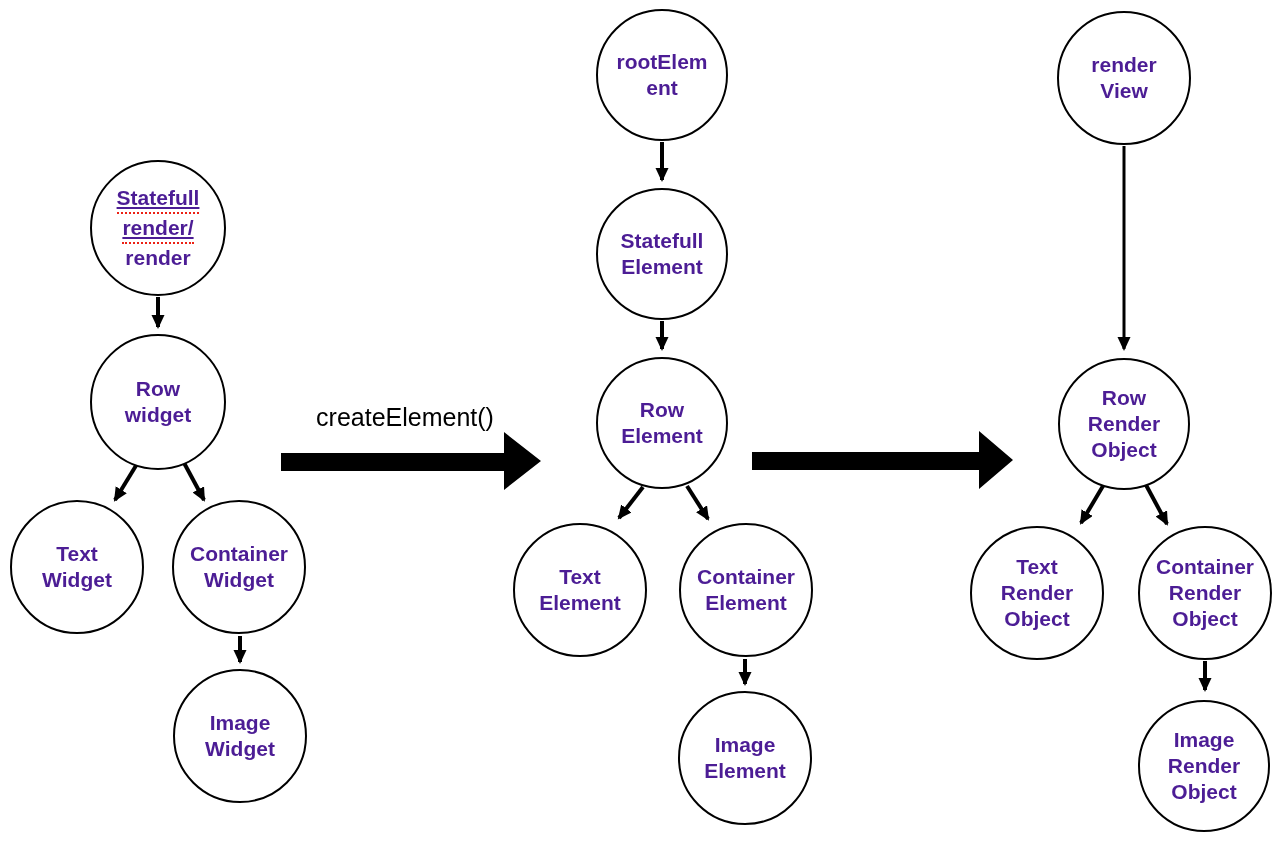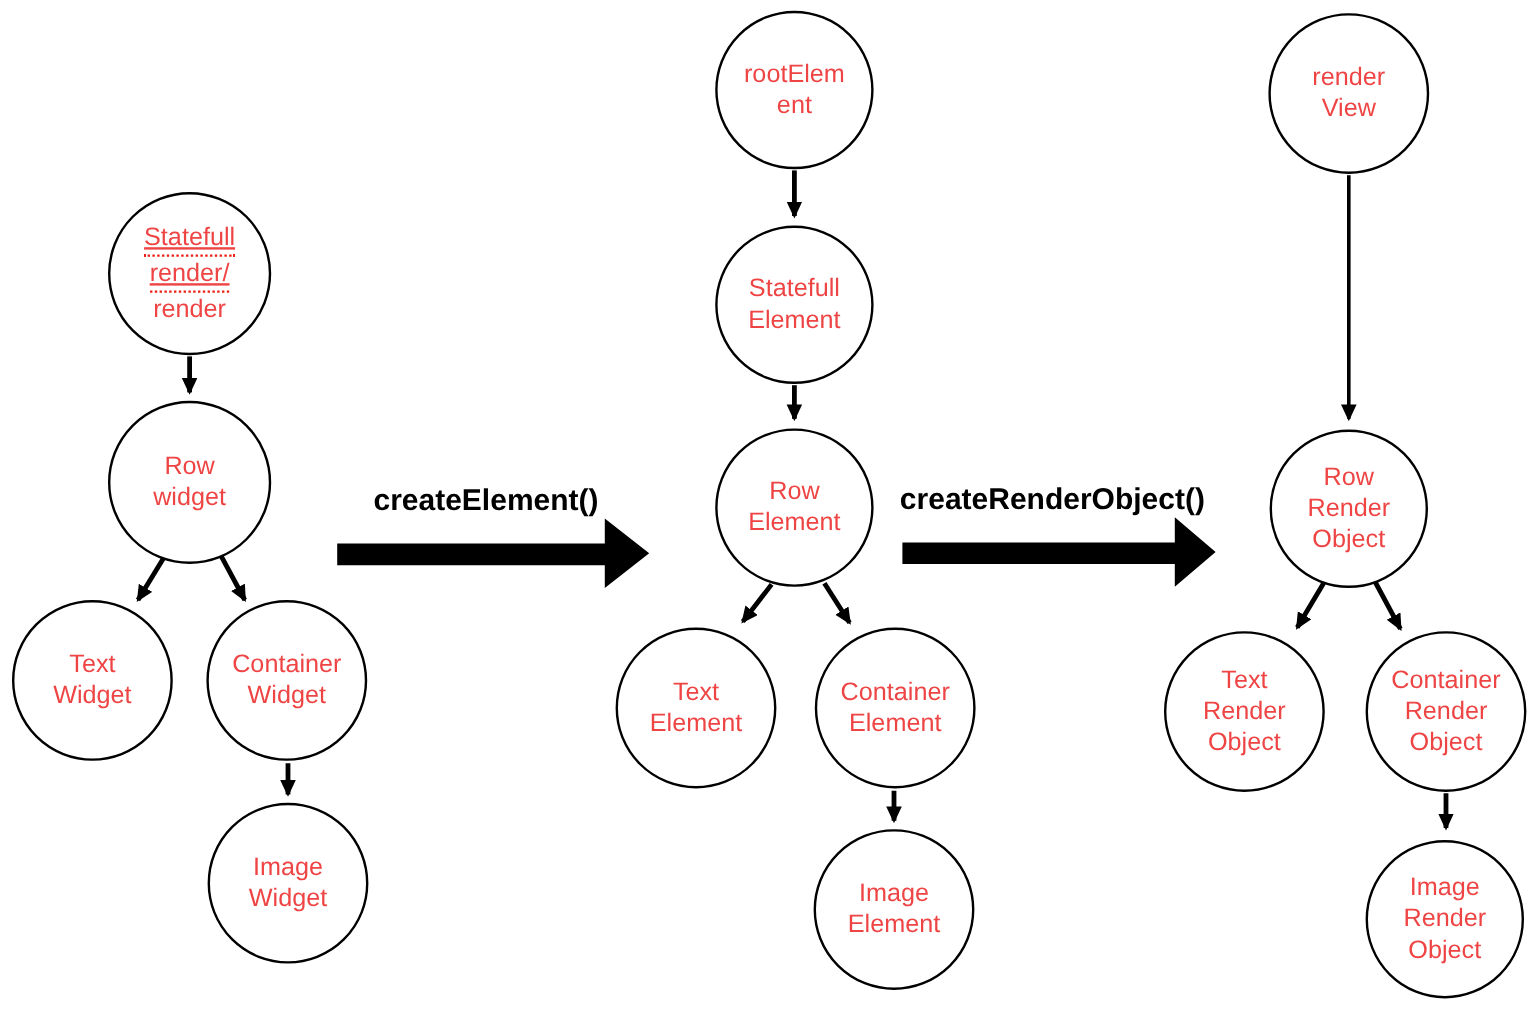--- a/index.html
+++ b/index.html
@@ -21,43 +21,43 @@
     position: absolute;
     border: 2px solid #000000;
     border-radius: 50%;
     background: #ffffff;
     box-sizing: border-box;
     display: flex;
     align-items: center;
     justify-content: center;
   }
   .node-label {
-    font-weight: normal;
+    font-weight: bold;
     font-size: 21px;
     line-height: 26px;
-    color: #ef4444;
+    color: #4c1d95;
     text-align: center;
     white-space: pre-line;
     display: flex;
     flex-direction: column;
     align-items: center;
   }
   .node-label .line { display: block; }
   .line.misspelled {
     text-decoration: underline;
     text-decoration-thickness: 1.5px;
     text-underline-offset: 2px;
     border-bottom: 2.5px dotted #ec2115;
     padding-bottom: 1px;
     margin-bottom: 1px;
   }
   .transition-label {
     position: absolute;
     font-size: 25px;
-    font-weight: bold;
+    font-weight: normal;
     color: #000000;
     text-align: center;
   }
 </style>
 </head>
 <body>
 
 <div id="canvas">
 
   <svg id="edges" width="1280" height="847" viewBox="0 0 1280 847">
@@ -81,21 +81,20 @@
     <line x1="1124" y1="146" x2="1124" y2="349" stroke="#000" stroke-width="3" marker-end="url(#ah)"></line>
     <line x1="1103" y1="486" x2="1081" y2="523" stroke="#000" stroke-width="4" marker-end="url(#ah)"></line>
     <line x1="1146" y1="485" x2="1167" y2="524" stroke="#000" stroke-width="4" marker-end="url(#ah)"></line>
     <line x1="1205" y1="661" x2="1205" y2="690" stroke="#000" stroke-width="4" marker-end="url(#ah)"></line>
 
     <polygon points="281,453 504,453 504,432 541,461 504,490 504,471 281,471" fill="#000000"></polygon>
     <polygon points="752,452 979,452 979,431 1013,460 979,489 979,470 752,470" fill="#000000"></polygon>
   </svg>
 
   <div class="transition-label" style="left:295px; top:403px; width:220px;">createElement()</div>
-  <div class="transition-label" style="left:737px; top:402px; width:280px;">createRenderObject()</div>
 
   <div class="node" style="left:90px; top:160px; width:136px; height:136px;">
     <div class="node-label">
       <span class="line misspelled">Statefull</span>
       <span class="line misspelled">render/</span>
       <span class="line">render</span>
     </div>
   </div>
   <div class="node" style="left:90px; top:334px; width:136px; height:136px;">
     <div class="node-label">Row

